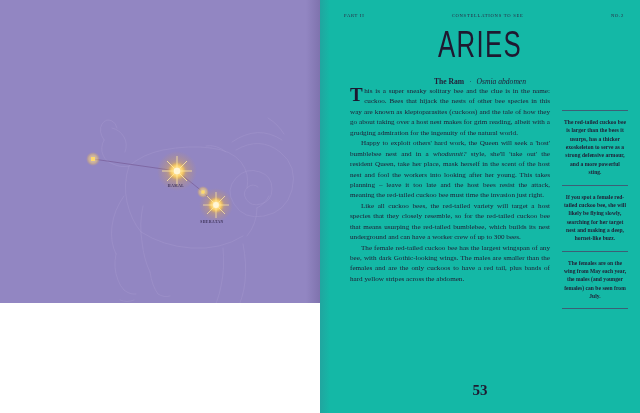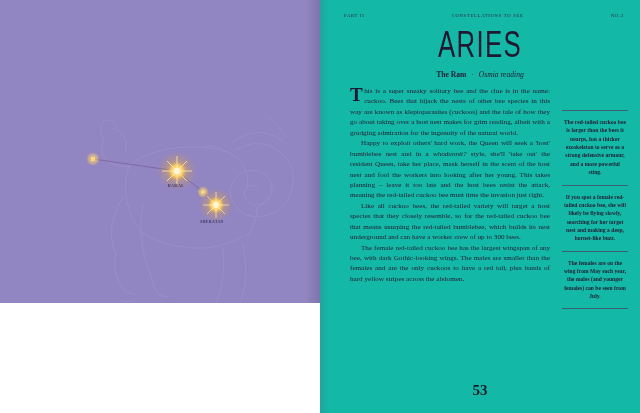--- a/index.html
+++ b/index.html
@@ -92,21 +92,21 @@
     font-family: "Liberation Sans", sans-serif;
     font-size: 30px;
     font-weight: 300;
     letter-spacing: 1.5px;
     color: #1f1830;
     line-height: 1;
     transform: scaleY(1.22) scaleX(0.86);
     transform-origin: center top;
   }
   .subtitle-row {
-    margin-top: 14px;
+    margin-top: 21px;
     font-size: 7.6px;
     color: #231c36;
     display: flex;
     justify-content: center;
     align-items: baseline;
     gap: 5px;
   }
   .sub-common { font-weight: bold; font-family: "Liberation Serif", serif; }
   .sub-sep { font-weight: normal; font-size: 7px; }
   .sub-latin { font-style: italic; font-family: "Liberation Serif", serif; }
@@ -293,21 +293,21 @@
       <span class="rh-left">PART II</span>
       <span class="rh-center">CONSTELLATIONS TO SEE</span>
       <span class="rh-right">NO.2</span>
     </div>
 
     <div class="title-block">
       <div class="chapter-title">ARIES</div>
       <div class="subtitle-row">
         <span class="sub-common">The Ram</span>
         <span class="sub-sep">·</span>
-        <span class="sub-latin">Osmia reading</span>
+        <span class="sub-latin">Osmia abdomen</span>
       </div>
     </div>
 
     <div class="body-column">
       <p class="first">
         <span class="dropcap">T</span><span>his is a super sneaky solitary bee and the clue is in the name: cuckoo. Bees that hijack the nests of other bee species in this way are known as kleptoparasites (cuckoos) and the tale of how they go about taking over a host nest makes for grim reading, albeit with a grudging admiration for the ingenuity of the natural world.</span>
       </p>
       <p><span>Happy to exploit others' hard work, the Queen will seek a 'host' bumblebee nest and in a </span><i>whodunnit?</i><span> style, she'll 'take out' the resident Queen, take her place, mask herself in the scent of the host nest and fool the workers into looking after her young. This takes planning – leave it too late and the host bees resist the attack, meaning the red-tailed cuckoo bee must time the invasion just right.</span></p>
       <p>Like all cuckoo bees, the red-tailed variety will target a host species that they closely resemble, so for the red-tailed cuckoo bee that means usurping the red-tailed bumblebee, which builds its nest underground and can have a worker crew of up to 300 bees.</p>
       <p>The female red-tailed cuckoo bee has the largest wingspan of any bee, with dark Gothic-looking wings. The males are smaller than the females and are the only cuckoos to have a red tail, plus bands of hard yellow stripes across the abdomen.</p>

